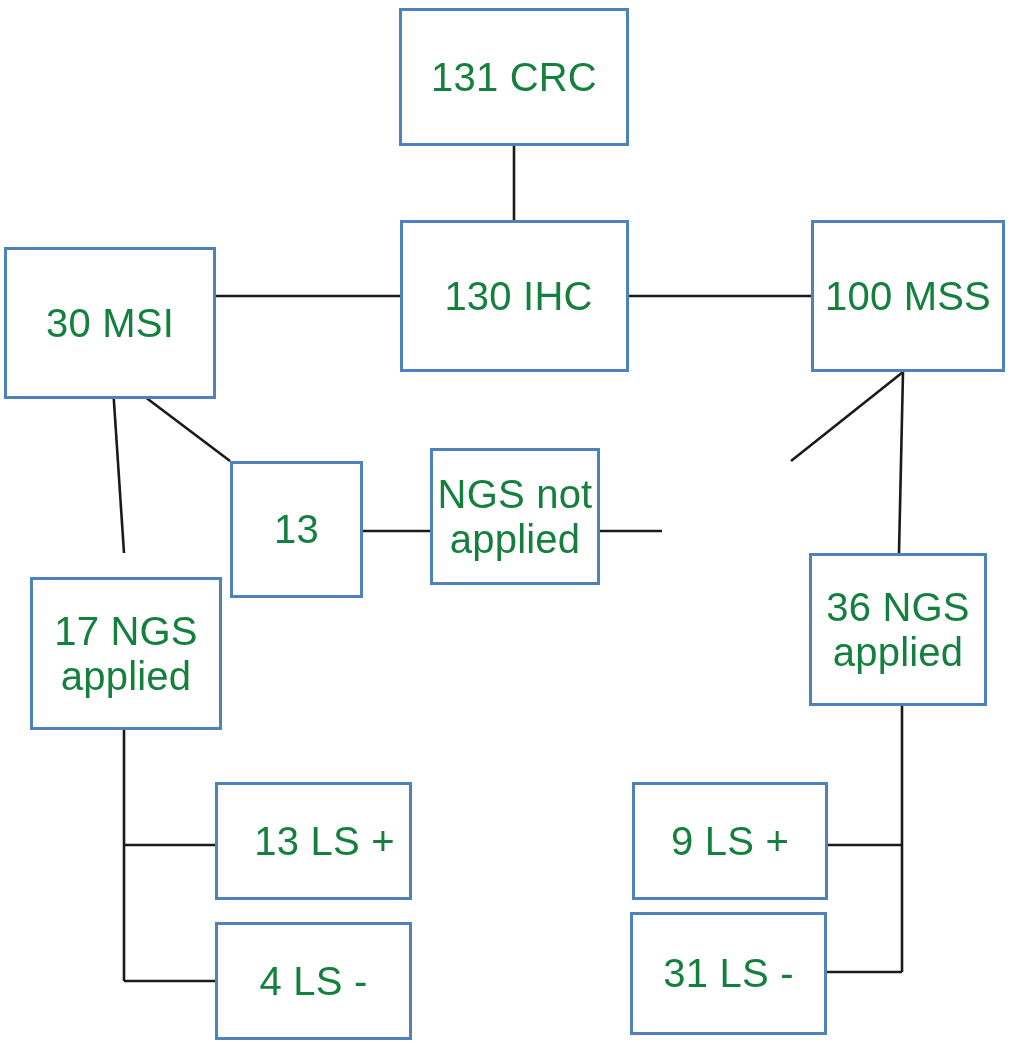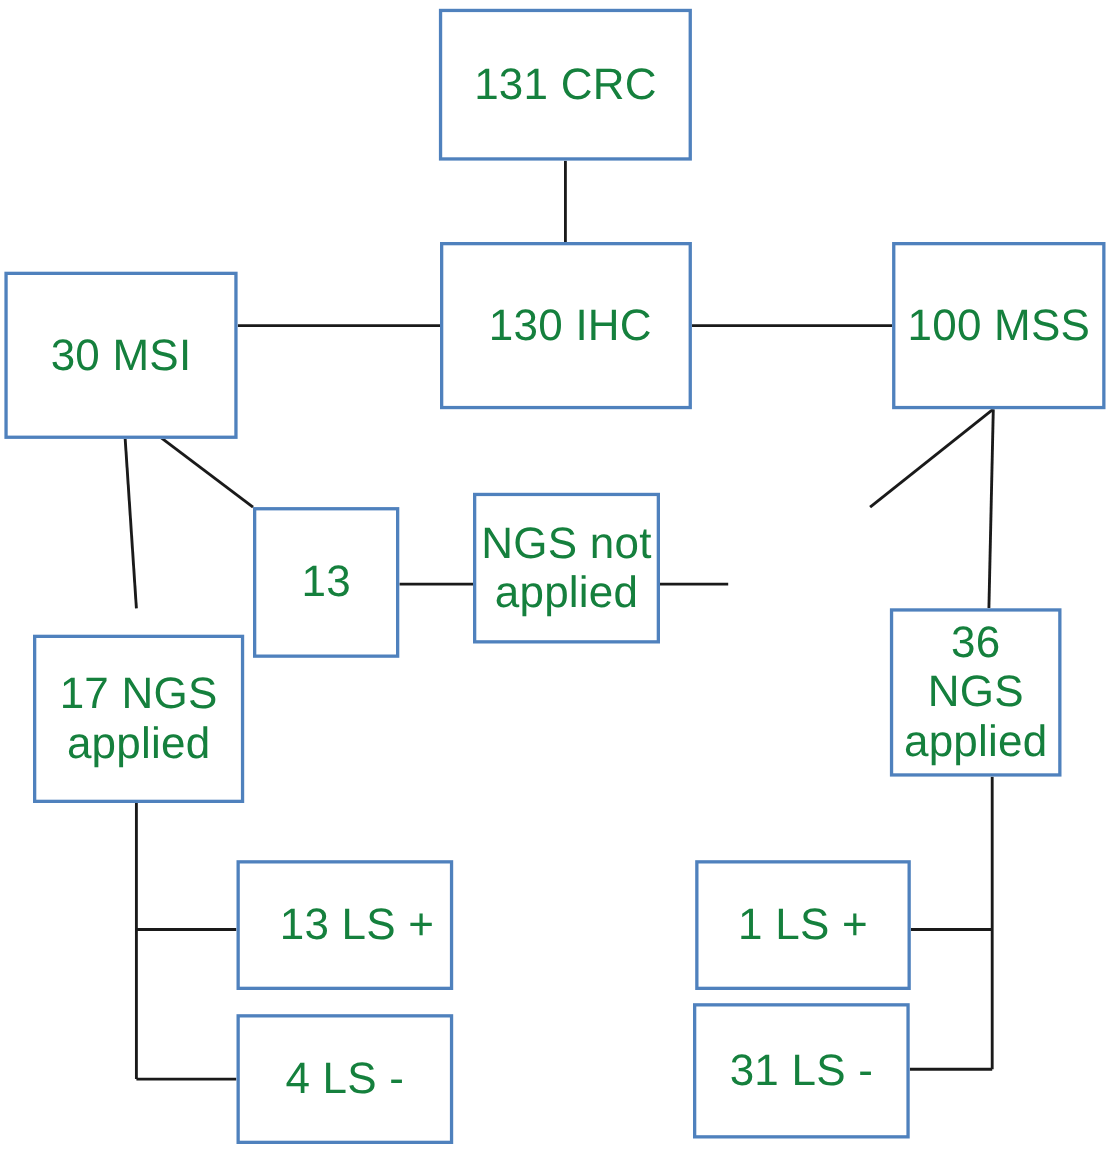--- a/index.html
+++ b/index.html
@@ -109,36 +109,36 @@
   </div>
 
 
   <div class="node" style="left:30px; top:553px; width:192px; height:153px;margin-top:24px;">
     <div>
       <span>17 NGS</span>
       <span>applied</span>
     </div>
   </div>
 
-  <div class="node" style="left:809px; top:553px; width:156px; height:153px;">
+  <div class="node" style="left:809px; top:553px; width:178px; height:153px;">
     <div>
       <span>36 NGS</span>
       <span>applied</span>
     </div>
   </div>
 
   <div class="node" style="left:215px; top:782px; width:197px; height:118px;padding-left:26px;">
     <span>13 LS +</span>
   </div>
 
   <div class="node" style="left:215px; top:922px; width:197px; height:118px;">
     <span>4 LS -</span>
   </div>
 
   <div class="node" style="left:632px; top:782px; width:196px; height:118px;">
-    <span>1 LS +</span>
+    <span>9 LS +</span>
   </div>
 
   <div class="node" style="left:630px; top:912px; width:197px; height:123px;">
     <span>31 LS -</span>
   </div>
 
 </div>
 
 </body></html>

